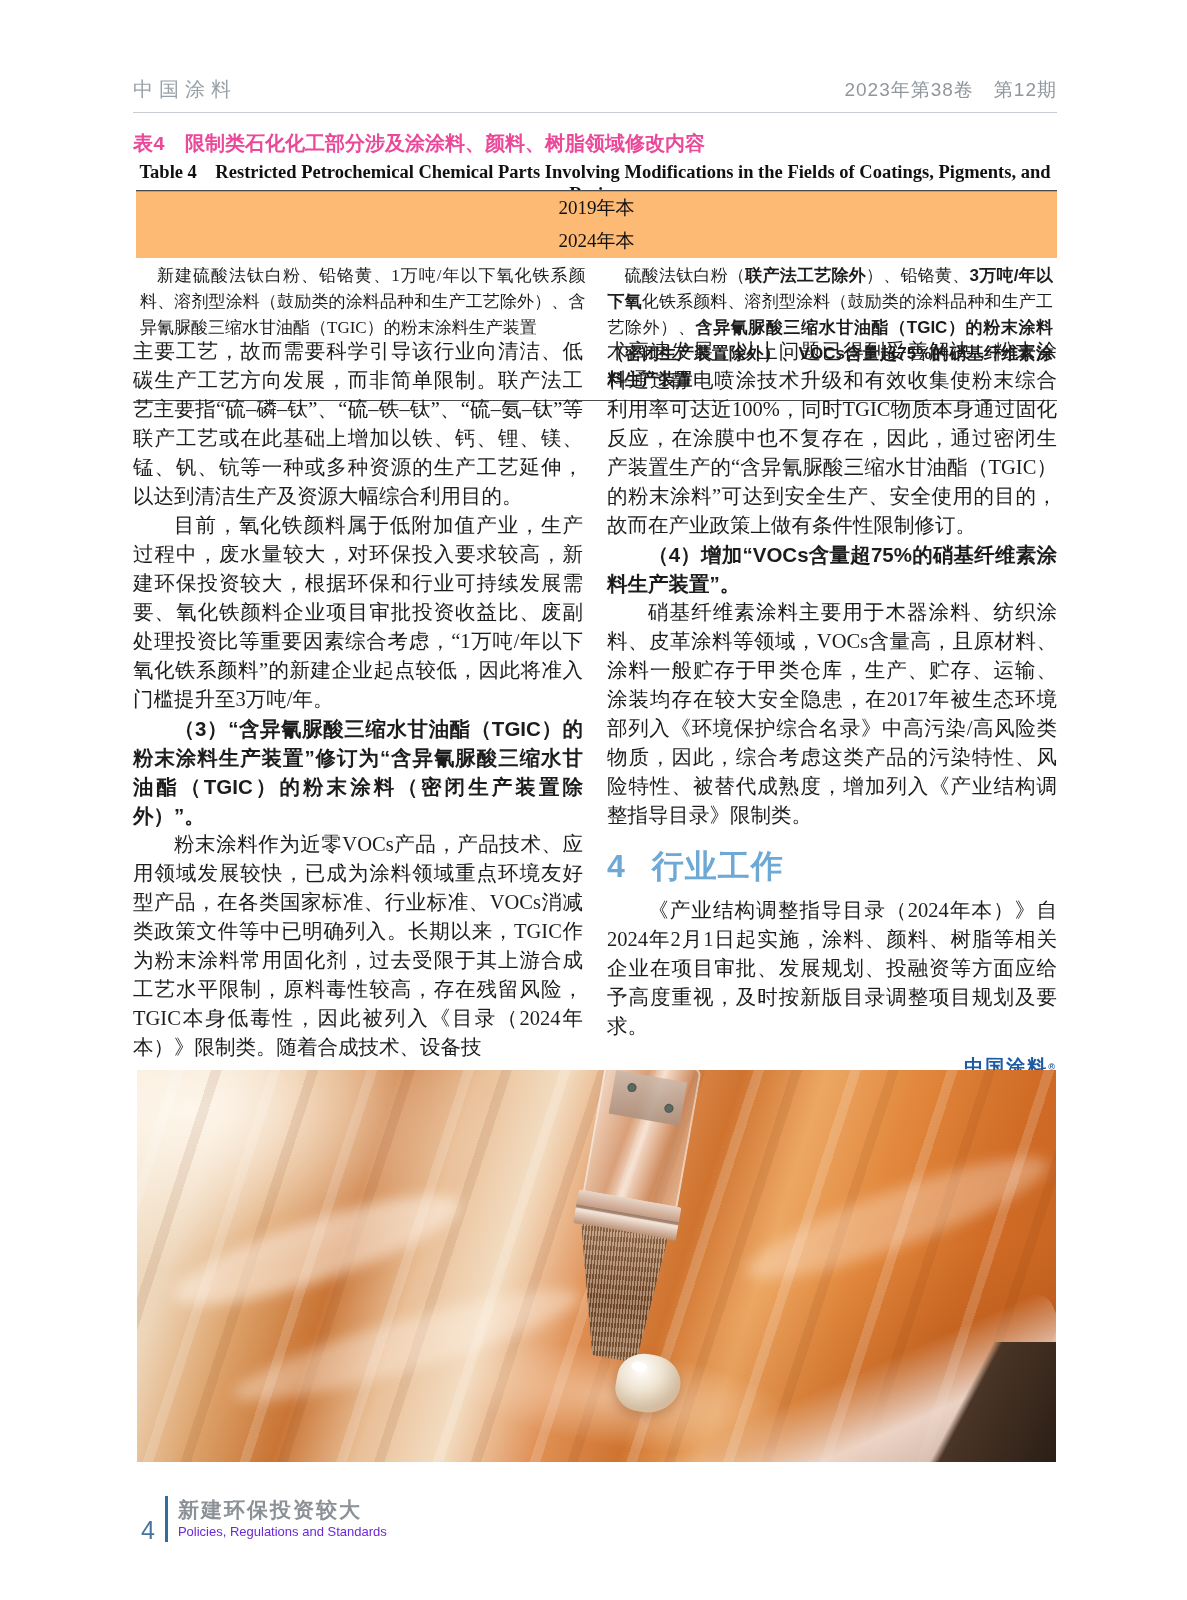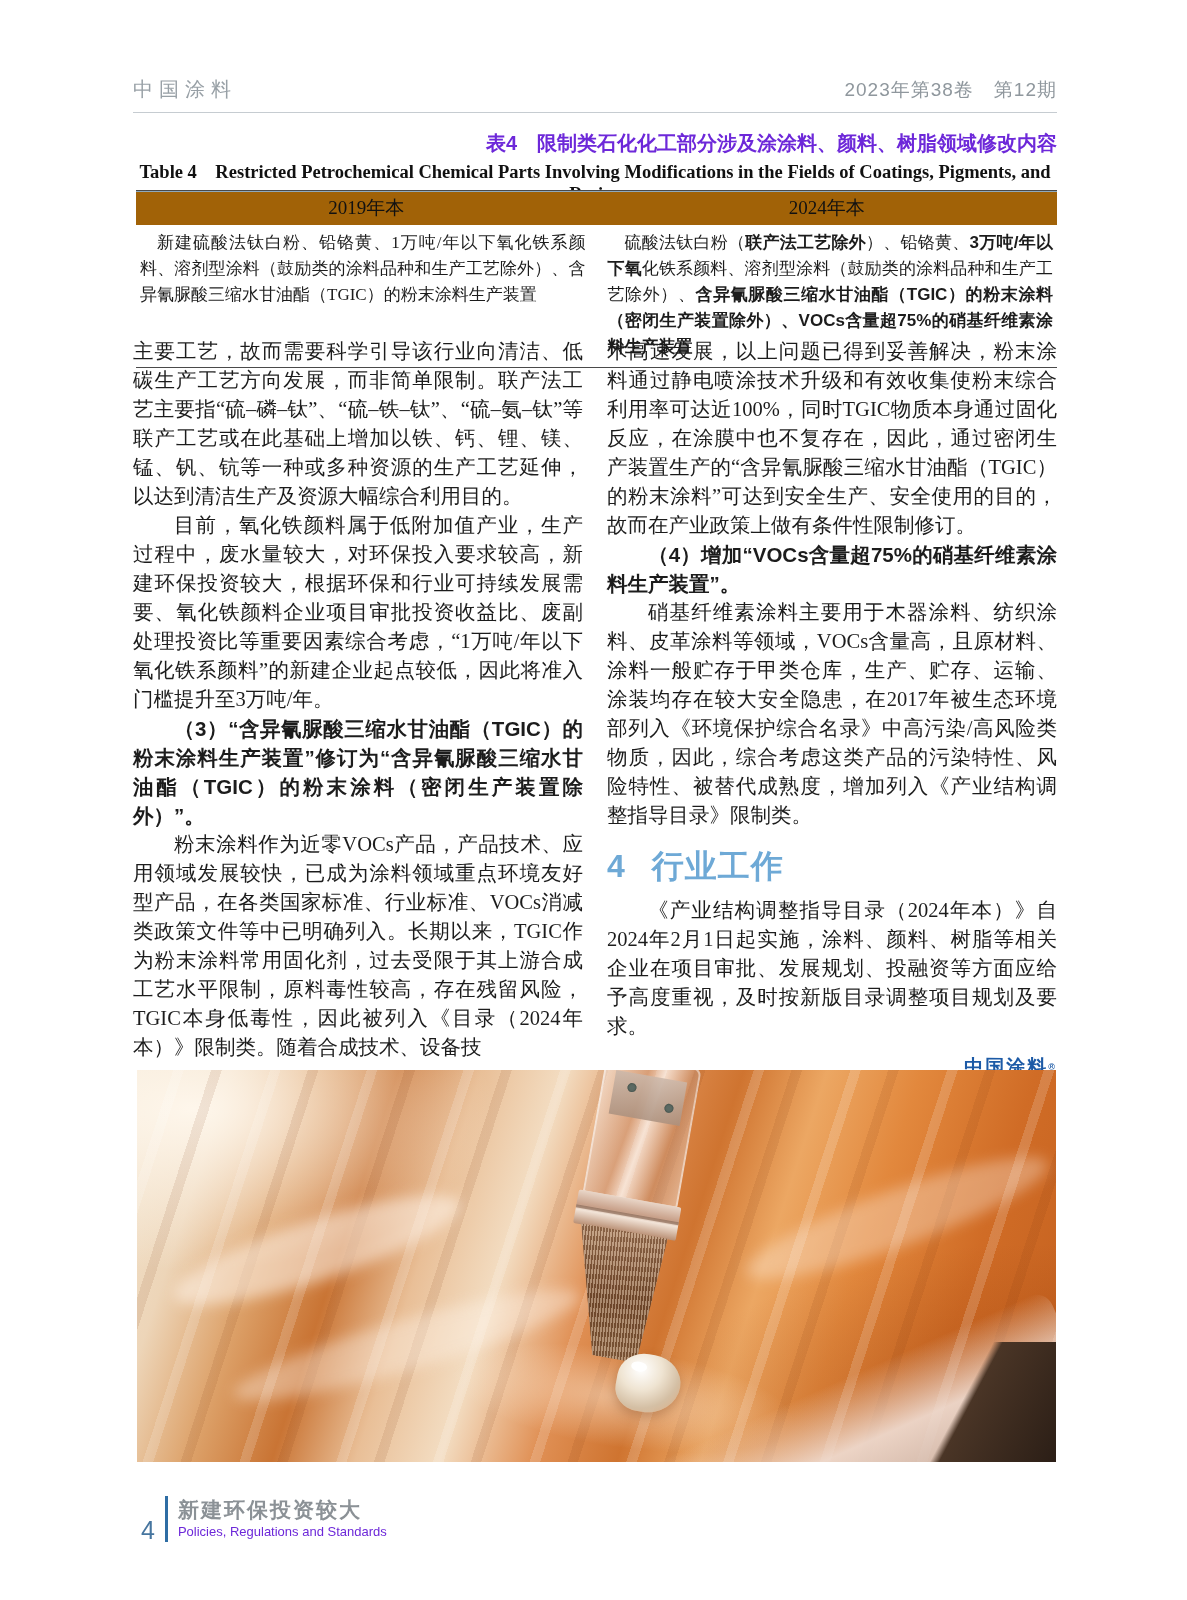--- a/index.html
+++ b/index.html
@@ -11,29 +11,29 @@
   .header{
     position:absolute;left:133px;top:76px;width:924px;
     display:flex;justify-content:space-between;align-items:flex-end;
     padding-bottom:9px;border-bottom:1px solid #c6ccd1;
     font-family:"Liberation Sans","DejaVu Sans",sans-serif;
   }
   .journal-name{font-size:20px;color:#98a0a6;letter-spacing:6px;}
   .issue-info{font-size:19px;color:#8f979d;letter-spacing:1px;}
   
   .tbl-title-zh{
-    position:absolute;left:133px;top:130px;width:924px;text-align:right;
-    font-family:Liberation Sans, sans-serif;font-weight:bold;font-size:20px;color:#6d28d9;
+    position:absolute;left:133px;top:130px;width:924px;text-align:left;
+    font-family:Liberation Mono, monospace;font-weight:bold;font-size:20px;color:#ec4899;
   }
   .tbl-title-en{
     position:absolute;left:133px;top:159px;width:924px;text-align:center;
     font-weight:bold;font-size:18.5px;color:#111;
   }
   .tbl{position:absolute;left:136px;top:190px;width:921px;border-top:1px solid #4a4a4a;border-bottom:1px solid #4a4a4a;}
-  .tbl-head{display:flex;background:#a16207;border-top:1px solid #8fa9bc;}
+  .tbl-head{display:flex;background:#fdba74;border-top:1px solid #8fa9bc;flex-direction:column;}
   .tbl-head .th{flex:1;text-align:center;font-size:19px;padding:3px 0 4px 0;color:#111;}
   .tbl-body{display:flex;}
   .tbl-body .td{
     flex:1;font-size:17px;line-height:26px;text-align:justify;
     padding:5px 4px 7px 4px;text-indent:1em;
   }
   .tbl-body .td + .td{margin-left:14px;}
   .seg-b{font-family:"Liberation Sans","DejaVu Sans",sans-serif;font-weight:bold;}
   
   .cols{position:absolute;left:133px;top:337px;width:924px;display:flex;gap:24px;}

